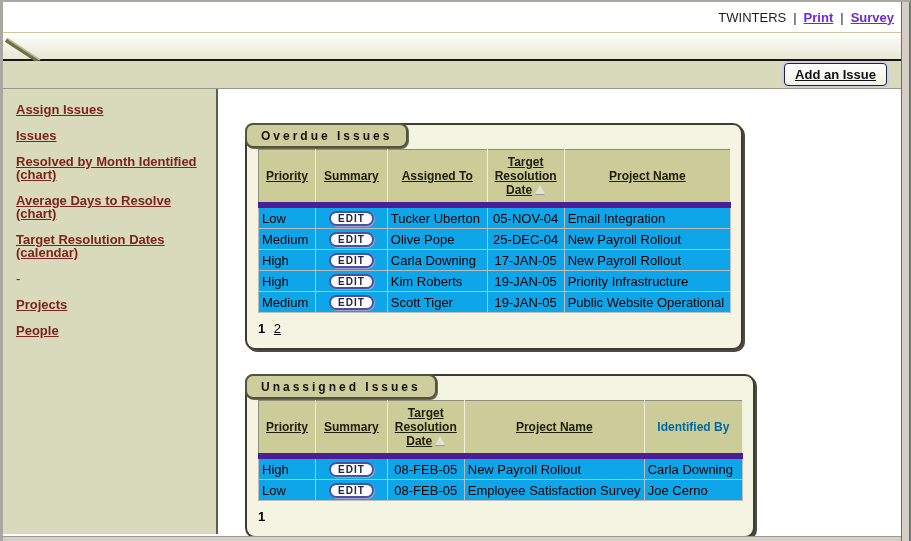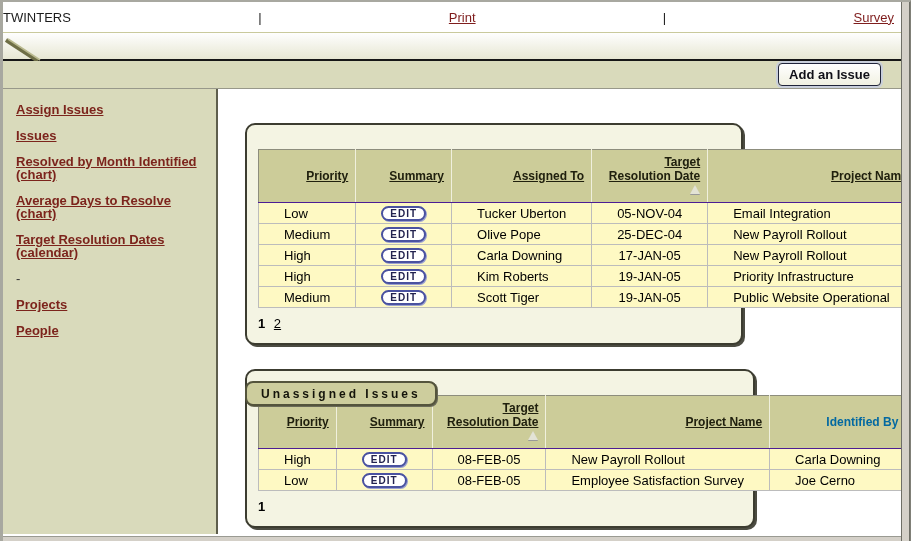--- a/index.html
+++ b/index.html
@@ -27,26 +27,26 @@
     position: absolute; left: 0; right: 9px; bottom: 0;
     height: 5px; background: #d4d0c8;
     border-top: 1px solid #9a9a92;
     z-index: 50;
   }
 
   
   .topbar {
     height: 31px; background: #ffffff;
     border-bottom: 1px solid #c9c99c;
-    display: flex; align-items: center; justify-content: space-between;
+    display: flex; align-items: center; justify-content: flex-end;
     padding-right: 16px; font-size: 13px; color: #1c1c1c;
   }
   .topbar .sep { margin: 0 7px; color: #1c1c1c; }
   .topbar a.hlink {
-    color: #7f1d1d; font-weight: normal; text-decoration: underline; cursor: pointer;
+    color: #6d28d9; font-weight: bold; text-decoration: underline; cursor: pointer;
   }
 
   
   .banner {
     position: relative; height: 28px;
     background: linear-gradient(#fefefe, #e7e7d3);
     border-bottom: 2px solid #161616;
   }
   .banner svg { position: absolute; left: 0; top: 0; }
 
@@ -56,21 +56,21 @@
     border-bottom: 1px solid #98988a;
     display: flex; align-items: center; justify-content: flex-end;
     padding-right: 9px;
   }
   .btn-add {
     font-family: "Liberation Sans", sans-serif;
     font-size: 13px; font-weight: bold; color: #101018;
     background: linear-gradient(#ffffff, #f1f1e2);
     border: 1px solid #20243a; border-radius: 4px;
     box-shadow: 0 0 0 2px #c9cfdb;
-    padding: 3px 10px; cursor: pointer; margin-right: 20px;
+    padding: 3px 10px; cursor: pointer; margin-right: 14px; text-decoration: underline;
   }
 
   
   .bodyrow { display: flex; height: 445px; }
   .sidebar {
     width: 215px; background: #d9dabb;
     border-right: 2px solid #5e5e4c;
     padding: 14px 8px 0 13px; flex-shrink: 0;
   }
   .sidebar .navitem {
@@ -114,31 +114,31 @@
   
   table.report {
     border-collapse: collapse;
     background: #ffffff;
     border: 1px solid #8d8d7d;
     font-size: 13px; color: #000;
   }
   table.report th {
     background: #cccc99;
     font-size: 12px; font-weight: bold; color: #20200e;
-    text-align: right; vertical-align: middle;
+    text-align: center; vertical-align: middle;
     padding: 5px 7px; height: 50px;
     border-right: 1px solid #f0f0dd;
-    border-bottom: 1px solid #4c1d95;
+    border-bottom: 6px solid #4c1d95;
   }
   table.report th .collink { text-decoration: underline; cursor: pointer; color: #20200e; }
   table.report th .colplain { text-decoration: none; color: #0369a1; }
   table.report td {
     border: 1px solid #bcbcbc;
-    padding: 2px 25px; height: 21px;
-    background: #fef9c3; white-space: nowrap;
+    padding: 2px 3px; height: 21px;
+    background: #0ea5e9; white-space: nowrap;
   }
   td.c-center { text-align: center; }
   .sort-asc {
     display: inline-block; width: 0; height: 0;
     border-left: 5px solid transparent; border-right: 5px solid transparent;
     border-bottom: 9px solid #e3e3d5;
     margin-left: 3px; vertical-align: baseline;
     filter: drop-shadow(0 1px 0 #999);
   }
   .btn-edit {
@@ -197,20 +197,21 @@
       <a class="navitem">Average Days to Resolve (chart)</a>
       <a class="navitem">Target Resolution Dates (calendar)</a>
       <a class="navitem dash">-</a>
       <a class="navitem">Projects</a>
       <a class="navitem">People</a>
     </div>
 
     <div class="main">
 
       <div class="panelwrap">
+        <div class="panel-tab">Overdue Issues</div>
         <div class="panel panel-overdue">
           <table class="report">
             <thead>
               <tr>
                 <th class="ov-c0"><span class="collink">Priority</span></th>
                 <th class="ov-c1"><span class="collink">Summary</span></th>
                 <th class="ov-c2"><span class="collink">Assigned To</span></th>
                 <th class="ov-c3"><span class="collink">Target Resolution Date</span><span class="sort-asc"></span></th>
                 <th class="ov-c4"><span class="collink">Project Name</span></th>
               </tr>
@@ -254,21 +255,21 @@
             </tbody>
           </table>
           <div class="pagination">
             <span class="cur">1</span>
             <a class="pg">2</a>
           </div>
         </div>
       </div>
 
       <div class="panelwrap">
-        <div class="panel-tab" style="top:12px;">Unassigned Issues</div>
+        <div class="panel-tab" style="top:0;">Unassigned Issues</div>
         <div class="panel panel-unassigned">
           <table class="report">
             <thead>
               <tr>
                 <th class="un-c0"><span class="collink">Priority</span></th>
                 <th class="un-c1"><span class="collink">Summary</span></th>
                 <th class="un-c2"><span class="collink">Target Resolution Date</span><span class="sort-asc"></span></th>
                 <th class="un-c3"><span class="collink">Project Name</span></th>
                 <th class="un-c4"><span class="colplain">Identified By</span></th>
               </tr>

